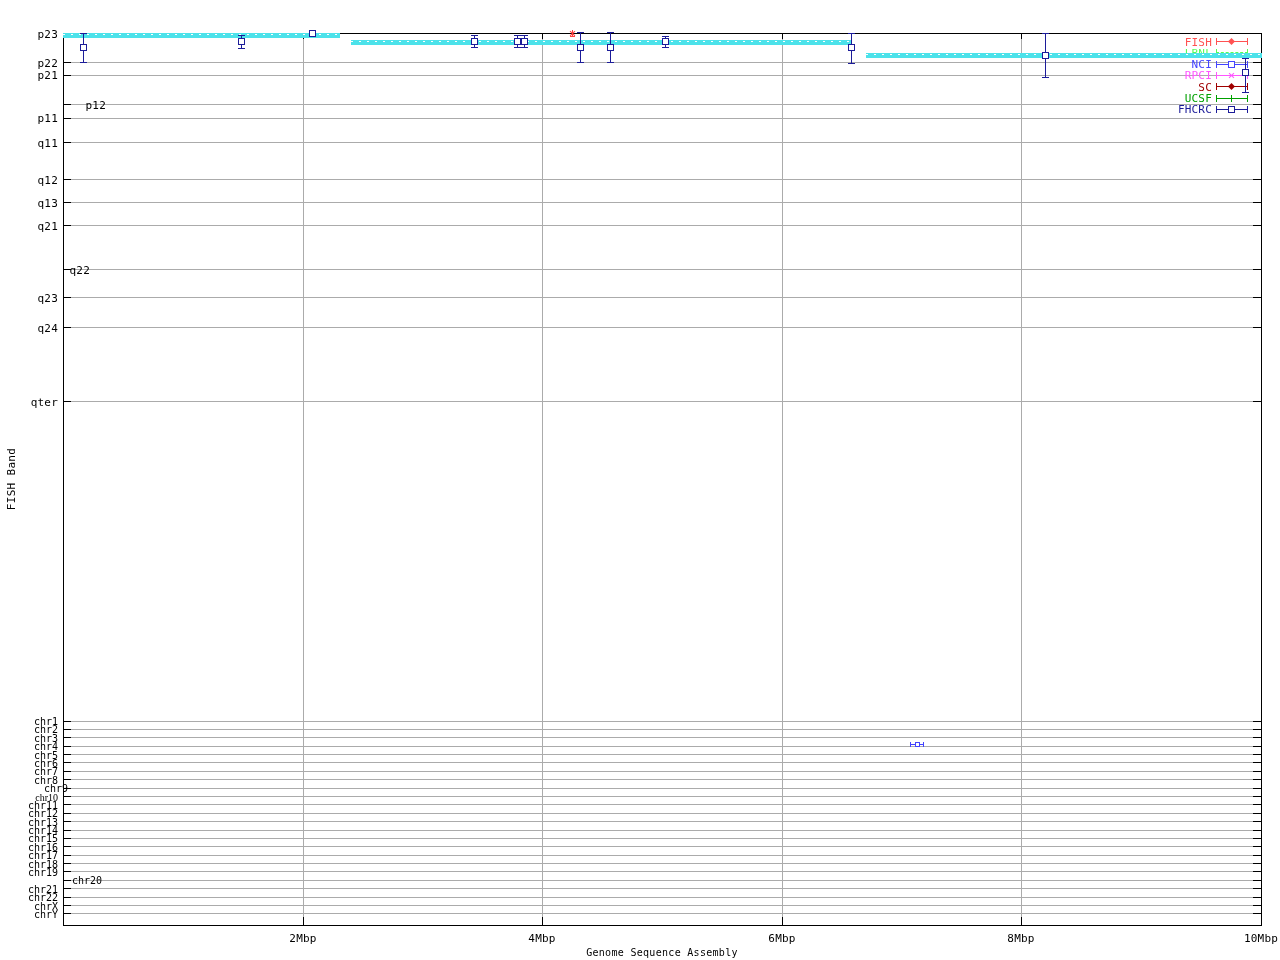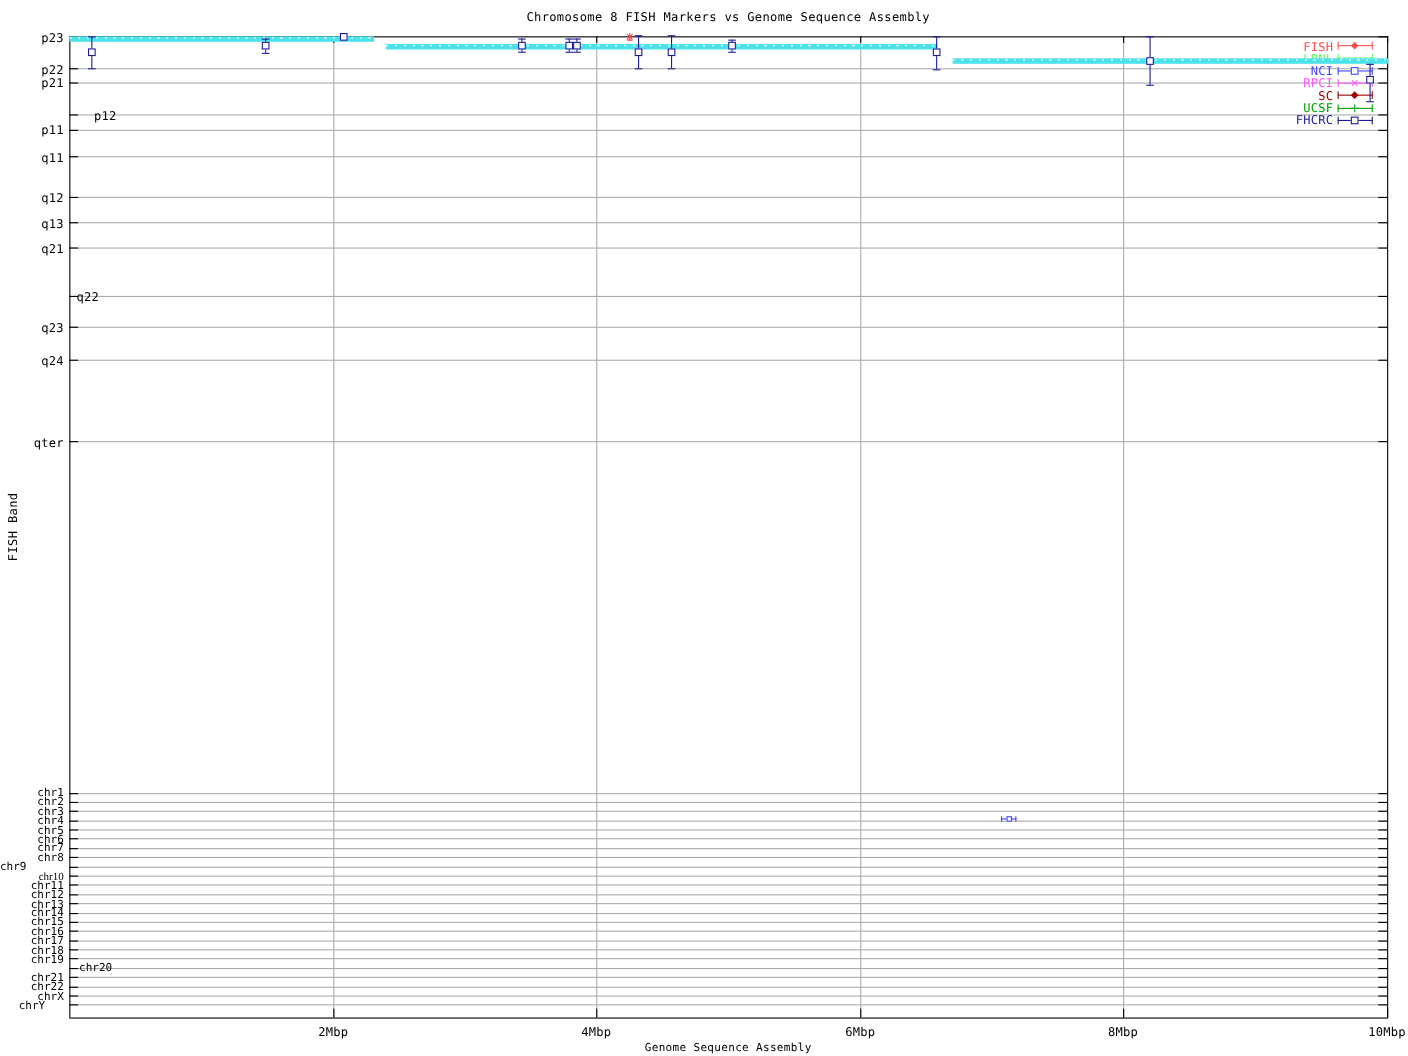--- a/index.html
+++ b/index.html
@@ -13,21 +13,20 @@
   .ylabel{position:absolute;left:-29px;top:473px;width:80px;height:12px;text-align:center;
     font-size:11px;letter-spacing:.3px;color:#000;transform:rotate(-90deg);}
   .ticklab{font-size:11px;color:#000;letter-spacing:.2px;}
   .chrlab{font-size:10px;color:#000;letter-spacing:0;}
   .leglab{font-size:11px;letter-spacing:.2px;text-align:right;}
 </style>
 </head>
 <body>
 
 <div id="chart">
-  <div class="title">Chromosome 8 FISH Markers vs Genome Sequence Assembly</div>
   <div class="xlabel">Genome Sequence Assembly</div>
   <div class="ylabel">FISH Band</div>
 <div class="abs" style="left: 303px; top: 33px; width: 1px; height: 892px; background: rgb(171, 171, 171);"></div>
     <div class="abs" style="left: 303px; top: 917px; width: 1px; height: 8px; background: rgb(0, 0, 0);"></div>
     <div class="abs" style="left: 303px; top: 33px; width: 1px; height: 6px; background: rgb(0, 0, 0);"></div>
     <div class="abs ticklab" style="left: 272px; top: 932px; width: 62px; text-align: center;">2Mbp</div>
     <div class="abs" style="left: 542px; top: 33px; width: 1px; height: 892px; background: rgb(171, 171, 171);"></div>
     <div class="abs" style="left: 542px; top: 917px; width: 1px; height: 8px; background: rgb(0, 0, 0);"></div>
     <div class="abs" style="left: 542px; top: 33px; width: 1px; height: 6px; background: rgb(0, 0, 0);"></div>
     <div class="abs ticklab" style="left: 511px; top: 932px; width: 62px; text-align: center;">4Mbp</div>
@@ -121,21 +120,21 @@
     <div class="abs" style="left: 63px; top: 770.8px; width: 8px; height: 1px; background: rgb(0, 0, 0);"></div>
     <div class="abs" style="left: 1253px; top: 770.8px; width: 8px; height: 1px; background: rgb(0, 0, 0);"></div>
     <div class="abs chrlab" style="left: 0px; top: 766.3px; width: 58px; text-align: right;">chr7</div>
     <div class="abs" style="left: 63px; top: 779.2px; width: 1198px; height: 1px; background: rgb(171, 171, 171);"></div>
     <div class="abs" style="left: 63px; top: 779.2px; width: 8px; height: 1px; background: rgb(0, 0, 0);"></div>
     <div class="abs" style="left: 1253px; top: 779.2px; width: 8px; height: 1px; background: rgb(0, 0, 0);"></div>
     <div class="abs chrlab" style="left: 0px; top: 774.7px; width: 58px; text-align: right;">chr8</div>
     <div class="abs" style="left: 63px; top: 787.6px; width: 1198px; height: 1px; background: rgb(171, 171, 171);"></div>
     <div class="abs" style="left: 63px; top: 787.6px; width: 8px; height: 1px; background: rgb(0, 0, 0);"></div>
     <div class="abs" style="left: 1253px; top: 787.6px; width: 8px; height: 1px; background: rgb(0, 0, 0);"></div>
-    <div class="abs chrlab" style="left: 0px; top: 783.1px; width: 58px; ">chr9</div>
+    <div class="abs chrlab" style="left: 0px; top: 783.1px; width: 58px; text-align: right; padding-left: 10px;">chr9</div>
     <div class="abs" style="left: 63px; top: 796px; width: 1198px; height: 1px; background: rgb(171, 171, 171);"></div>
     <div class="abs" style="left: 63px; top: 796px; width: 8px; height: 1px; background: rgb(0, 0, 0);"></div>
     <div class="abs" style="left: 1253px; top: 796px; width: 8px; height: 1px; background: rgb(0, 0, 0);"></div>
     <div class="abs chrlab" style="left: 0px; top: 791.5px; width: 58px; text-align: right; font-family: Liberation Serif, serif;">chr10</div>
     <div class="abs" style="left: 63px; top: 804.4px; width: 1198px; height: 1px; background: rgb(171, 171, 171);"></div>
     <div class="abs" style="left: 63px; top: 804.4px; width: 8px; height: 1px; background: rgb(0, 0, 0);"></div>
     <div class="abs" style="left: 1253px; top: 804.4px; width: 8px; height: 1px; background: rgb(0, 0, 0);"></div>
     <div class="abs chrlab" style="left: 0px; top: 799.9px; width: 58px; text-align: right;">chr11</div>
     <div class="abs" style="left: 63px; top: 812.7px; width: 1198px; height: 1px; background: rgb(171, 171, 171);"></div>
     <div class="abs" style="left: 63px; top: 812.7px; width: 8px; height: 1px; background: rgb(0, 0, 0);"></div>
@@ -181,21 +180,21 @@
     <div class="abs" style="left: 63px; top: 896.6px; width: 8px; height: 1px; background: rgb(0, 0, 0);"></div>
     <div class="abs" style="left: 1253px; top: 896.6px; width: 8px; height: 1px; background: rgb(0, 0, 0);"></div>
     <div class="abs chrlab" style="left: 0px; top: 892.1px; width: 58px; text-align: right;">chr22</div>
     <div class="abs" style="left: 63px; top: 905px; width: 1198px; height: 1px; background: rgb(171, 171, 171);"></div>
     <div class="abs" style="left: 63px; top: 905px; width: 8px; height: 1px; background: rgb(0, 0, 0);"></div>
     <div class="abs" style="left: 1253px; top: 905px; width: 8px; height: 1px; background: rgb(0, 0, 0);"></div>
     <div class="abs chrlab" style="left: 0px; top: 900.5px; width: 58px; text-align: right;">chrX</div>
     <div class="abs" style="left: 63px; top: 913.4px; width: 1198px; height: 1px; background: rgb(171, 171, 171);"></div>
     <div class="abs" style="left: 63px; top: 913.4px; width: 8px; height: 1px; background: rgb(0, 0, 0);"></div>
     <div class="abs" style="left: 1253px; top: 913.4px; width: 8px; height: 1px; background: rgb(0, 0, 0);"></div>
-    <div class="abs chrlab" style="left: 0px; top: 908.9px; width: 58px; text-align: center;">chrY</div>
+    <div class="abs chrlab" style="left: 0px; top: 908.9px; width: 58px; text-align: right;">chrY</div>
     <div class="abs" style="left: 63px; top: 33px; width: 1199px; height: 1px; background: rgb(0, 0, 0);"></div>
     <div class="abs" style="left: 63px; top: 925px; width: 1199px; height: 1px; background: rgb(0, 0, 0);"></div>
     <div class="abs" style="left: 63px; top: 33px; width: 1px; height: 892px; background: rgb(0, 0, 0);"></div>
     <div class="abs" style="left: 1261px; top: 33px; width: 1px; height: 892px; background: rgb(0, 0, 0);"></div>
     <div class="abs leglab" style="left: 1112px; top: 35.5px; width: 100px; color: rgb(255, 82, 82);">FISH</div>
     <div class="abs" style="left: 1216px; top: 41px; width: 32px; height: 1px; background: rgb(255, 82, 82);"></div>
     <div class="abs" style="left: 1216px; top: 38px; width: 1px; height: 7px; background: rgb(255, 82, 82);"></div>
     <div class="abs" style="left: 1247px; top: 38px; width: 1px; height: 7px; background: rgb(255, 82, 82);"></div>
     <div class="abs" style="left: 1228.5px; top: 38.5px; width: 5px; height: 5px; background: rgb(255, 82, 82); transform: rotate(45deg);"></div>
     <div class="abs leglab" style="left: 1112px; top: 46.8px; width: 100px; color: rgb(85, 255, 85);">LBNL</div>

